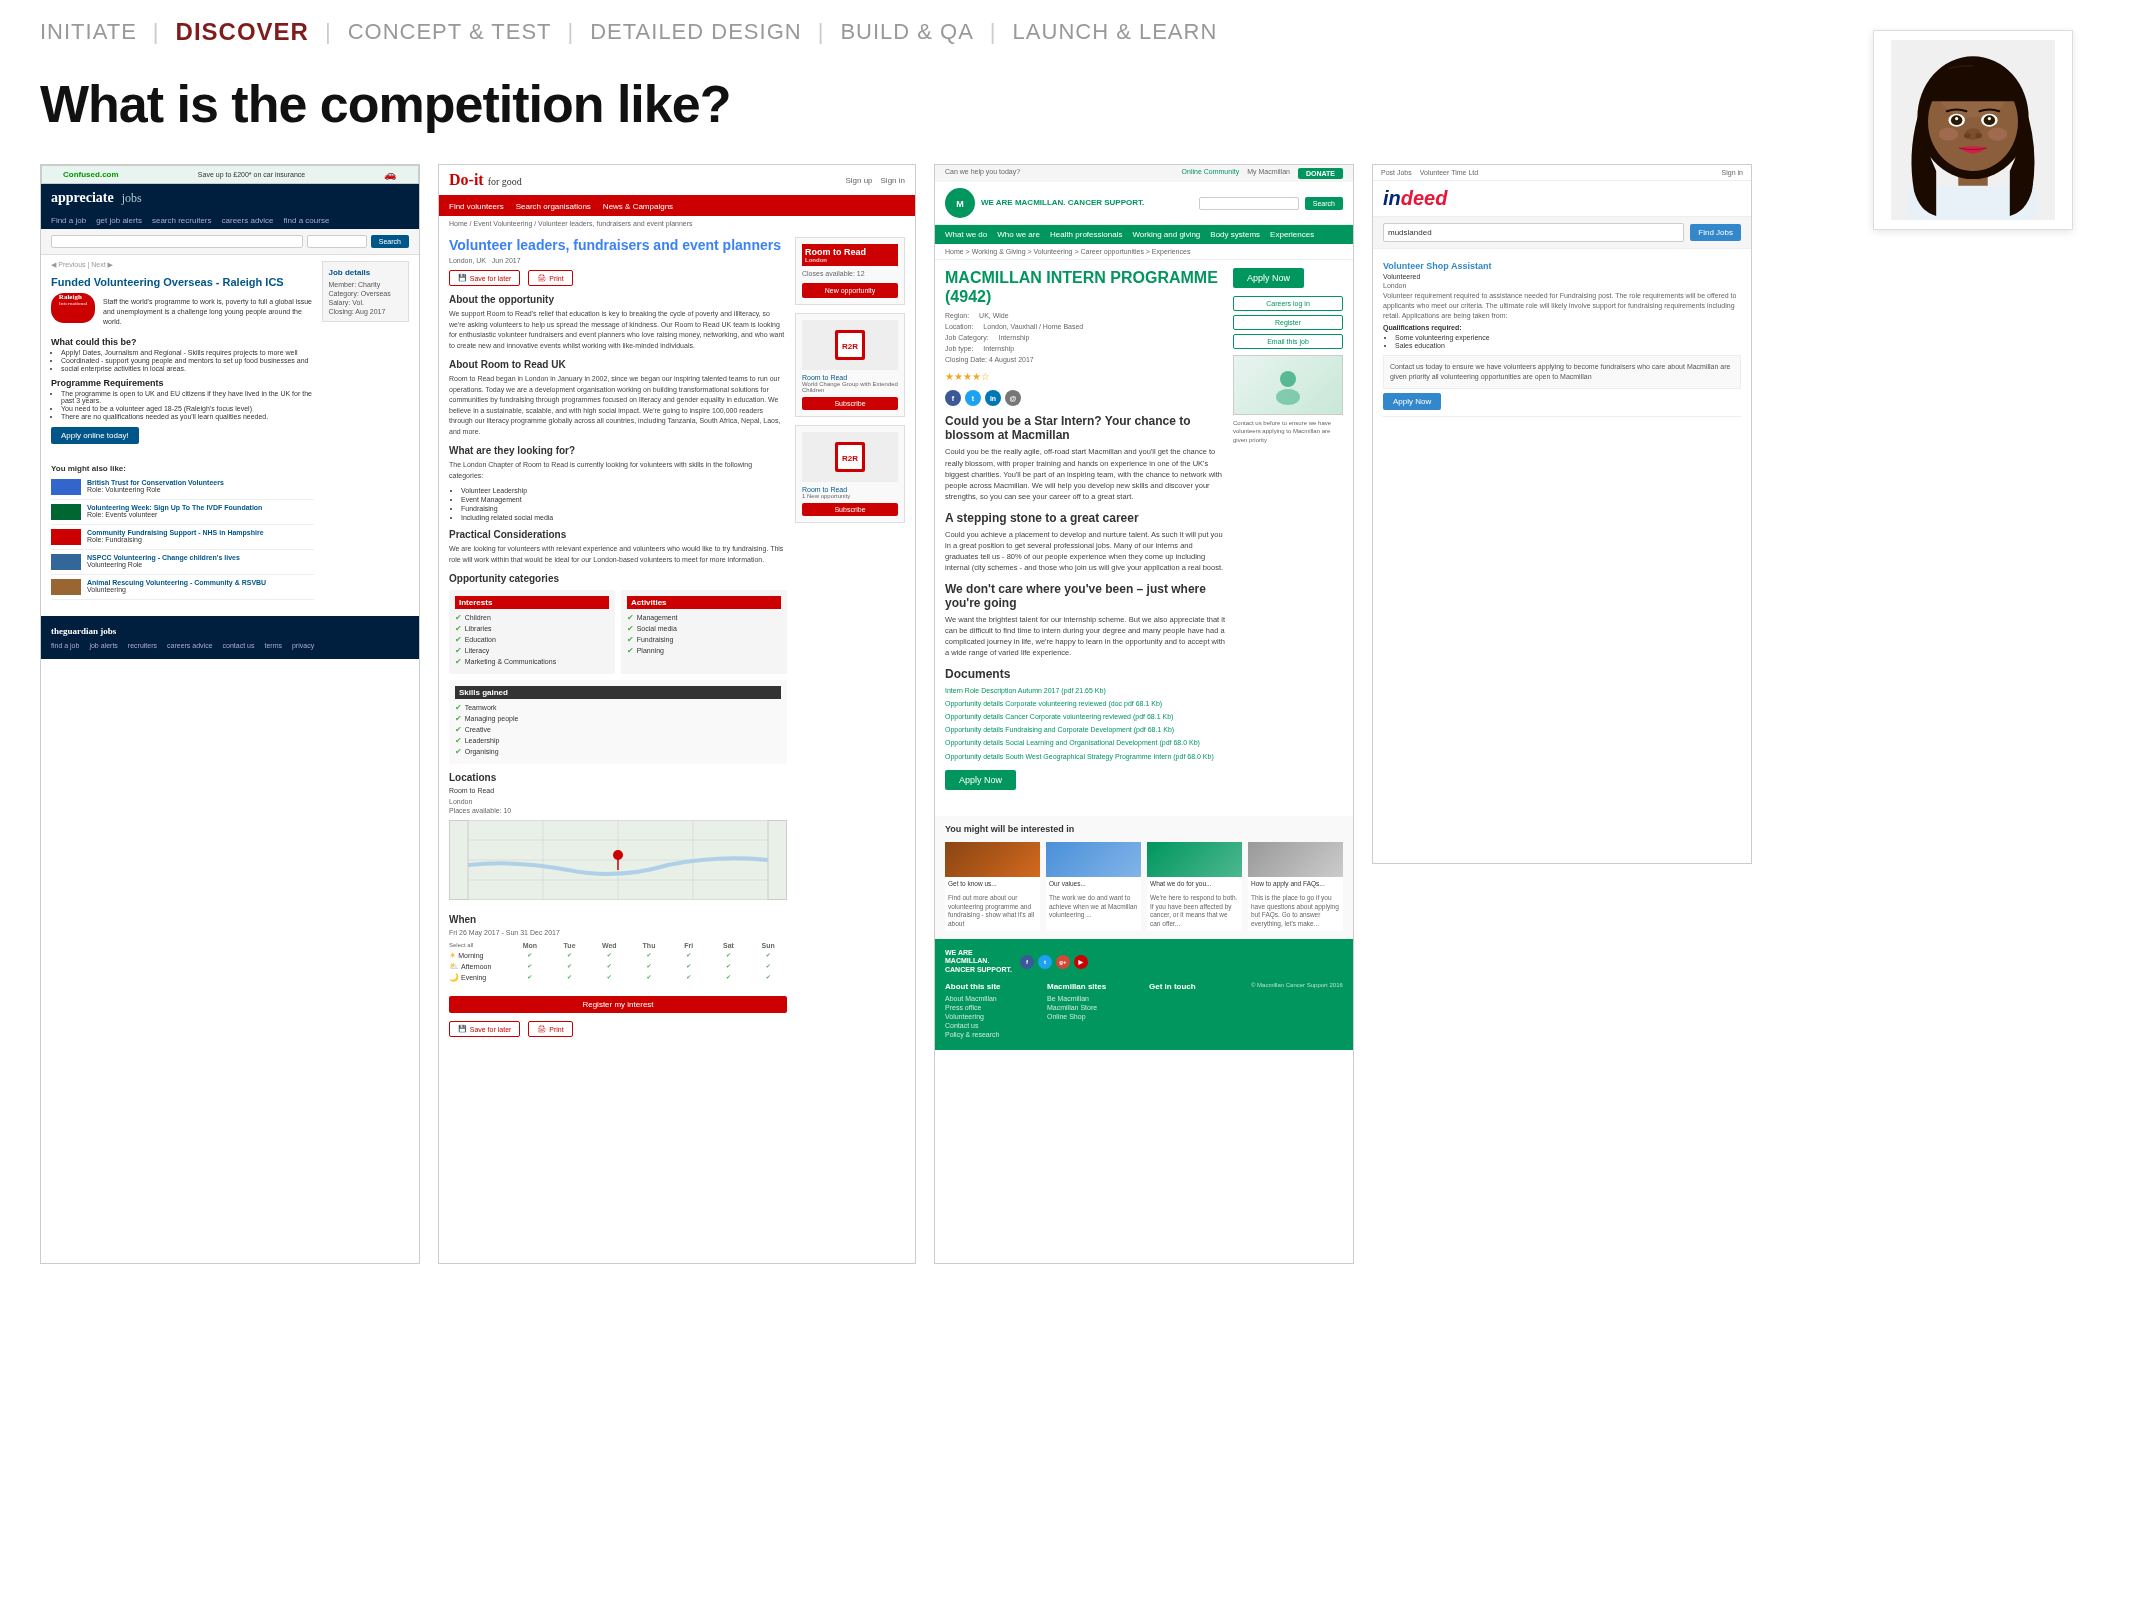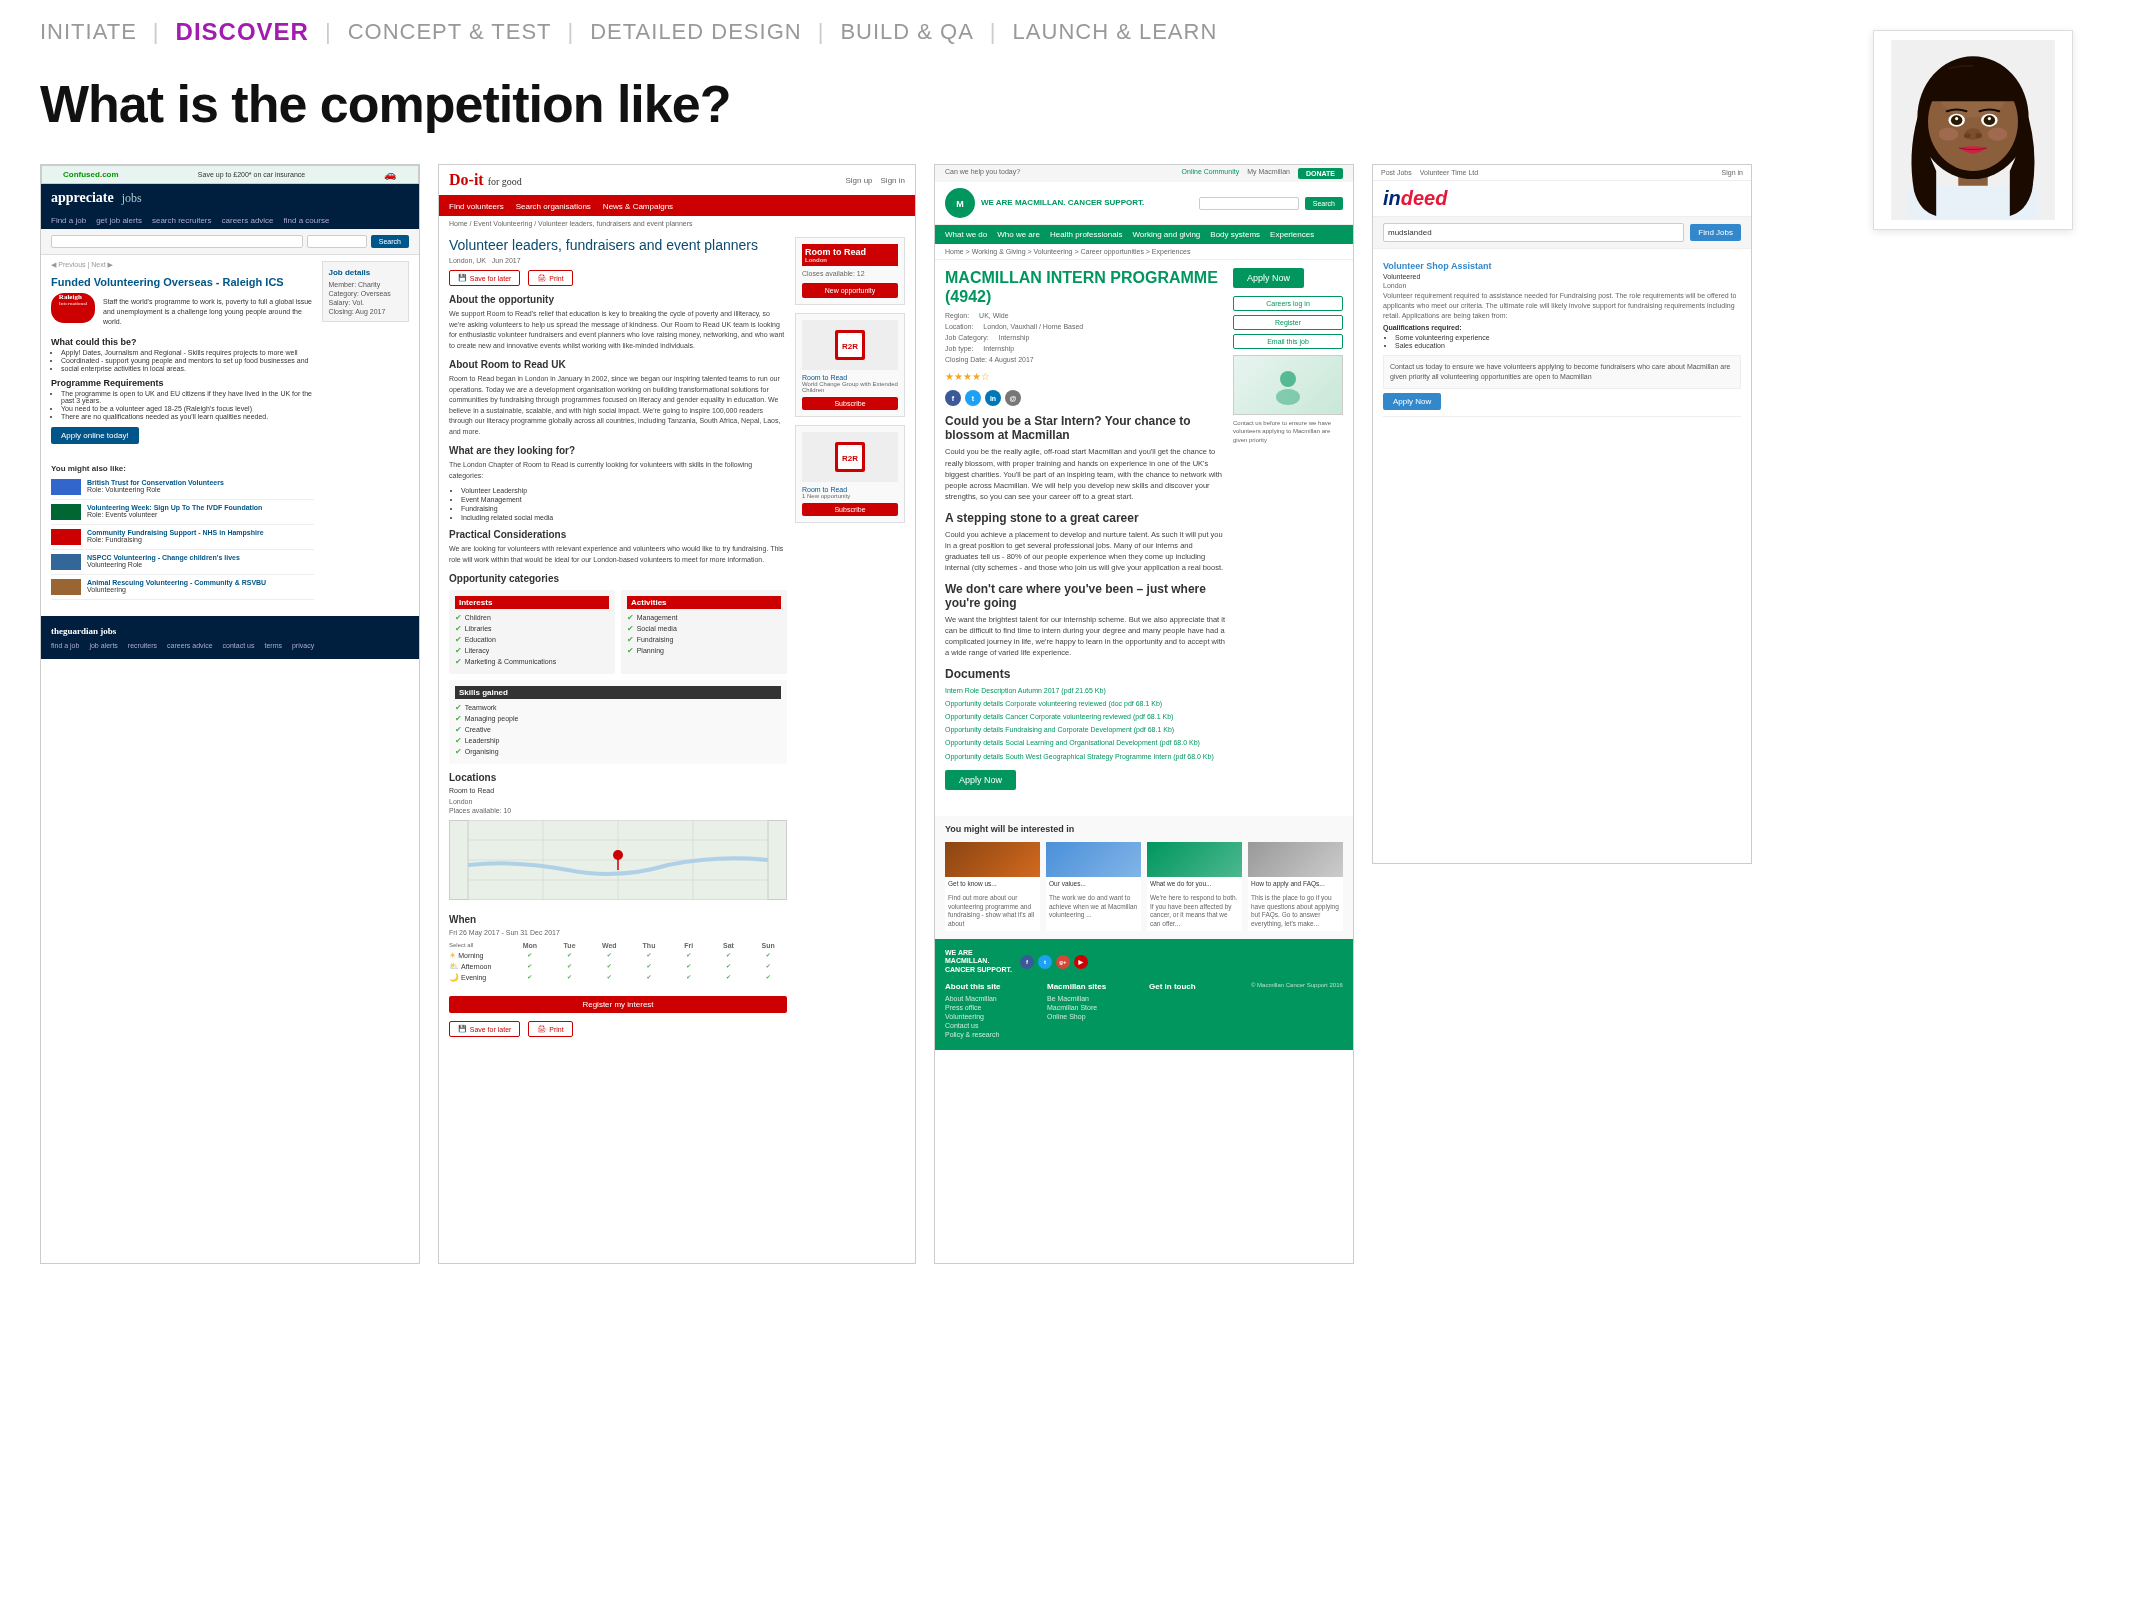--- a/index.html
+++ b/index.html
@@ -23,21 +23,21 @@
       letter-spacing: 1px;
       font-weight: 400;
     }
     .top-nav .nav-item {
       color: #999;
       text-transform: uppercase;
       font-size: 22px;
       letter-spacing: 1px;
     }
     .top-nav .nav-item.active {
-      color: #a21caf;
+      color: #7f1d1d;
       font-weight: 900;
       font-size: 24px;
     }
     .top-nav .separator {
       color: #ccc;
       font-size: 22px;
       margin: 0 6px;
     }
 
     
@@ -191,22 +191,22 @@
       font-size: 8px;
       cursor: pointer;
     }
     .doit-breadcrumb {
       font-size: 7px;
       color: #666;
       padding: 4px 10px;
     }
     .doit-main-title {
       font-size: 14px;
-      font-weight: 400;
-      color: #0c4a6e;
+      font-weight: 700;
+      color: #3b82f6;
       padding: 6px 10px 4px 10px;
     }
     .doit-meta {
       font-size: 7px;
       color: #666;
       padding: 0 10px 6px 10px;
     }
     .doit-sidebar { }
     .doit-sidebar-card {
       background: #f9f9f9;

